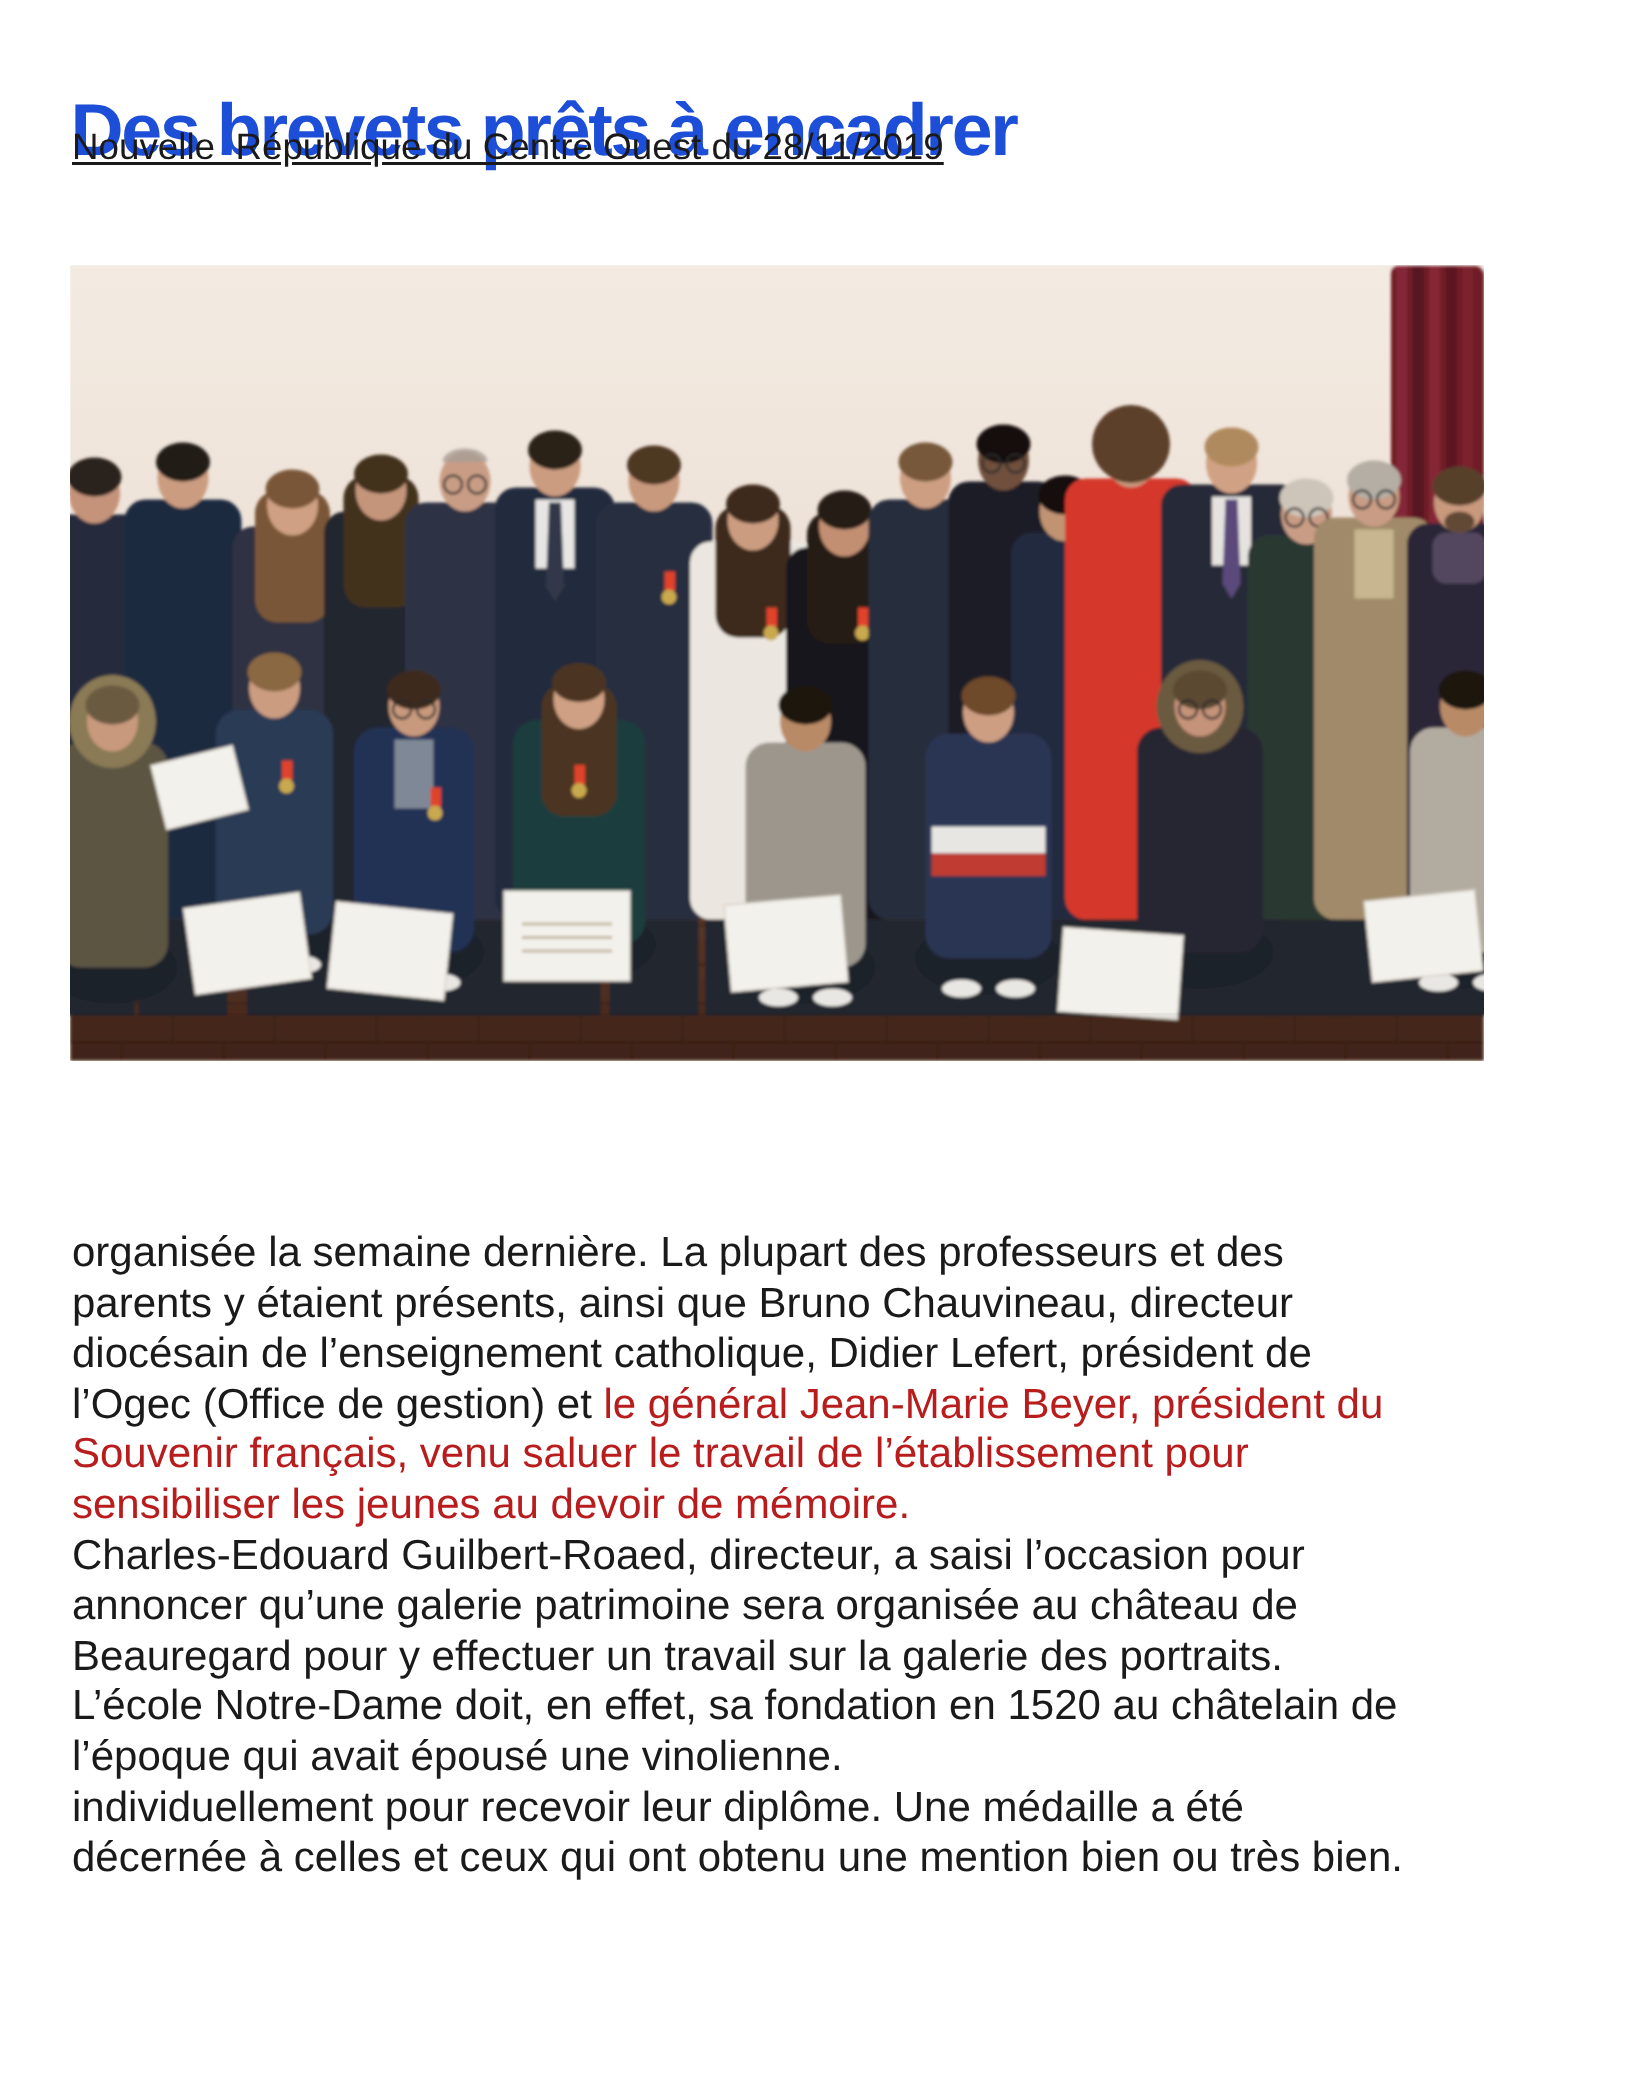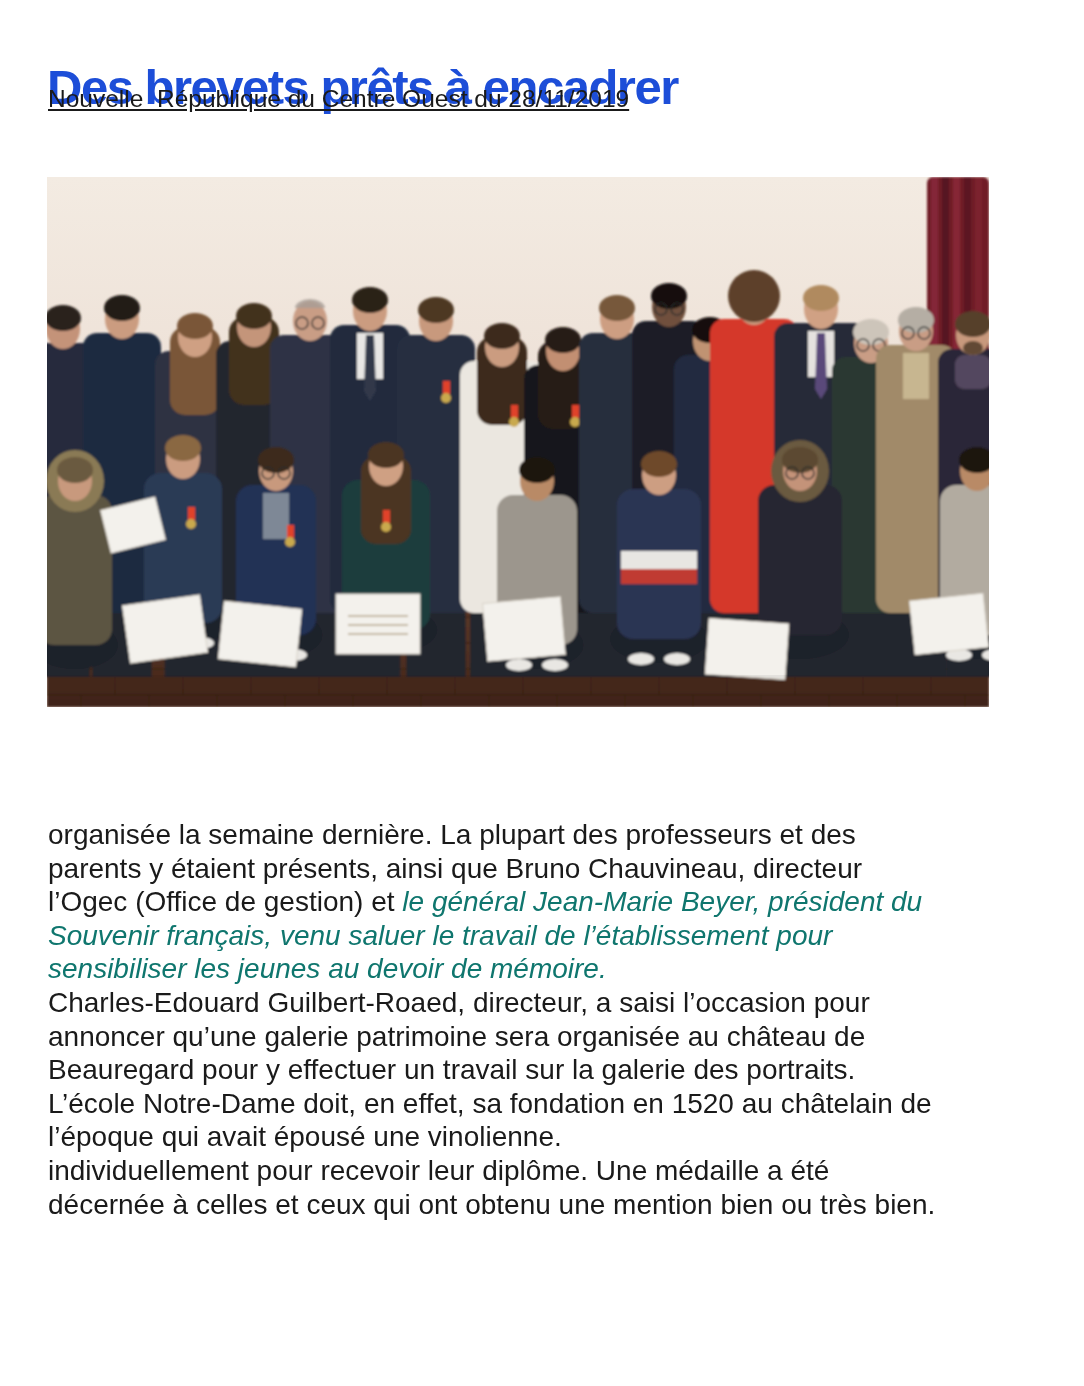--- a/index.html
+++ b/index.html
@@ -4,21 +4,21 @@
 <style>
   html,body{margin:0;padding:0;background:#ffffff;}
   body{width:1084px;height:1386px;position:relative;font-family:"Liberation Sans",sans-serif;overflow:hidden;}
   .page{position:absolute;inset:0;background:#ffffff;}
   .title{position:absolute;left:47px;top:28px;font-size:49px;font-weight:700;letter-spacing:-1.5px;color:#1d4ed8;white-space:nowrap;line-height:1.1;}
   .subtitle{position:absolute;left:48px;top:84px;font-size:24.5px;color:#1a1a1a;white-space:pre;line-height:1.2;text-decoration:underline;}
   .photo-wrap{position:absolute;left:47px;top:177px;width:942px;height:530px;overflow:hidden;background:#ece0d6;}
   .photo-wrap svg{display:block;width:942px;height:530px;}
   .article{position:absolute;left:48px;top:818px;width:990px;font-size:28px;line-height:33.6px;color:#1a1a1a;}
   .line{white-space:nowrap;}
-  .red{color:#0f766e;font-style:italic;}
+  .red{color:#b91c1c;}
 </style>
 </head>
 <body>
 
 <div class="page">
   <h1 class="title">Des brevets prêts à encadrer</h1>
   <div class="subtitle">Nouvelle  République du Centre Ouest du 28/11/2019</div>
   <div class="photo-wrap">
     <svg viewBox="0 0 942 530" xmlns="http://www.w3.org/2000/svg" role="img" aria-label="Group photo of brevet laureates and officials, back row standing, front row crouching with diplomas">
         <defs>
@@ -362,20 +362,21 @@
           <g transform="rotate(-6 902 447)">
             <rect x="865" y="420" width="74" height="54" fill="#f3f1ec" stroke="#d8d2c8" stroke-width="1"></rect>
           </g>
         </g>
         <rect x="0" y="498" width="942" height="32" fill="#000" opacity="0.06"></rect>
       </svg>
   </div>
   <div class="article">
       <div class="line"><span>organisée la semaine dernière. La plupart des professeurs et des</span></div>
       <div class="line"><span>parents y étaient présents, ainsi que Bruno Chauvineau, directeur</span></div>
+      <div class="line"><span>diocésain de l’enseignement catholique, Didier Lefert, président de</span></div>
       <div class="line"><span>l’Ogec (Office de gestion) et </span><span class="red">le général Jean-Marie Beyer, président du</span></div>
       <div class="line"><span class="red">Souvenir français, venu saluer le travail de l’établissement pour</span></div>
       <div class="line"><span class="red">sensibiliser les jeunes au devoir de mémoire.</span></div>
       <div class="line"><span>Charles-Edouard Guilbert-Roaed, directeur, a saisi l’occasion pour</span></div>
       <div class="line"><span>annoncer qu’une galerie patrimoine sera organisée au château de</span></div>
       <div class="line"><span>Beauregard pour y effectuer un travail sur la galerie des portraits.</span></div>
       <div class="line"><span>L’école Notre-Dame doit, en effet, sa fondation en 1520 au châtelain de</span></div>
       <div class="line"><span>l’époque qui avait épousé une vinolienne.</span></div>
       <div class="line"><span>individuellement pour recevoir leur diplôme. Une médaille a été</span></div>
       <div class="line"><span>décernée à celles et ceux qui ont obtenu une mention bien ou très bien.</span></div>

